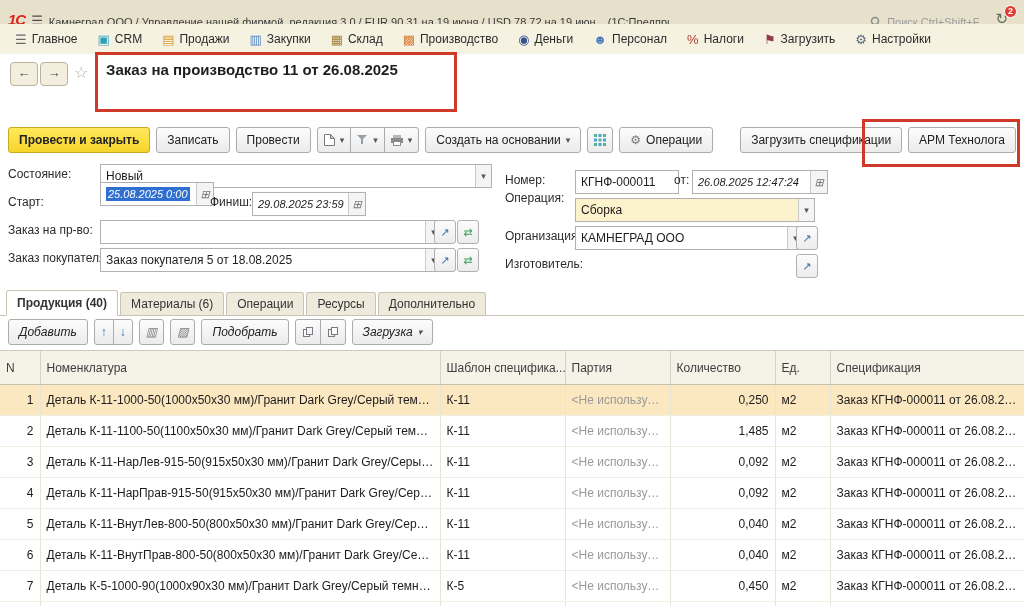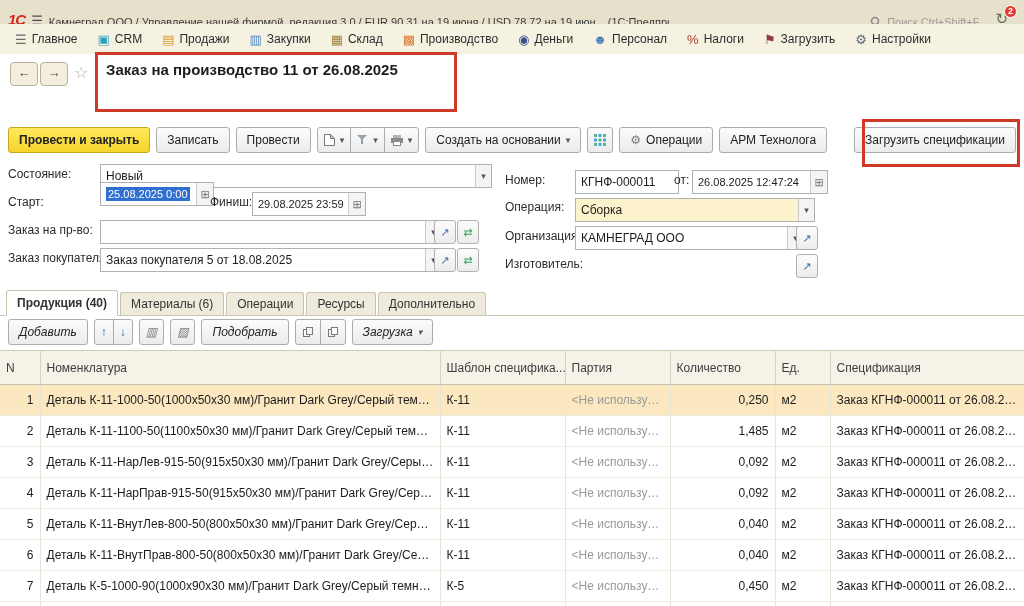--- a/index.html
+++ b/index.html
@@ -59,21 +59,21 @@
   .fld .flex{flex:1;}
   .fld-caret{width:15px;align-self:stretch;border-left:1px solid #c9c9c9;display:flex;align-items:center;
              justify-content:center;color:#555;font-size:9px;margin:0 -5px 0 4px;cursor:pointer;background:#f4f4f4;}
   .fld-cal{width:16px;align-self:stretch;border-left:1px solid #c9c9c9;display:flex;align-items:center;
            justify-content:center;color:#777;font-size:11px;margin:0 -5px 0 4px;cursor:pointer;background:#f4f4f4;}
   .sel{background:#2f6fd0;color:#fff;padding:1px 2px;}
   .mini-btn{position:absolute;width:20px;height:22px;border:1px solid #b1b1b1;border-radius:3px;
             background:linear-gradient(#fcfcfc,#ececec);display:flex;align-items:center;justify-content:center;
             font-size:11px;cursor:pointer;}
   .op-bg{background:#fcf2cc;}
-  .smalltxt{font-size:11px;}
+  .smalltxt{font-size:11px;font-style:italic;}
 
   
   .doc-tabs{position:absolute;top:288px;left:0;right:0;height:27px;border-bottom:1px solid #c9c4b2;
             padding-left:6px;display:flex;align-items:flex-end;gap:2px;background:#fff;}
   .tab{border:1px solid #c9c4b2;border-bottom:none;background:#efebdc;padding:4px 10px;
        border-radius:3px 3px 0 0;color:#333;cursor:pointer;white-space:nowrap;}
   .tab.active{background:#fff;font-weight:bold;padding:5px 10px;margin-bottom:-1px;border-bottom:1px solid #fff;}
 
   
   .tbl-toolbar{position:absolute;top:316px;left:0;right:0;height:32px;display:flex;align-items:center;
@@ -216,22 +216,22 @@
           <rect x="9" y="4.5" width="3" height="3" fill="#4aa3df"></rect>
         <rect x="0" y="9" width="3" height="3" fill="#56b68b"></rect>
           <rect x="4.5" y="9" width="3" height="3" fill="#4aa3df"></rect>
           <rect x="9" y="9" width="3" height="3" fill="#56b68b"></rect>
       </svg>
     </span>
     <span class="btn">
       <span style="color:#777">⚙</span>
       <span>Операции</span>
     </span>
+    <span class="btn push-right">Загрузить спецификации</span>
     <span class="btn">АРМ Технолога</span>
-    <span class="btn push-right">Загрузить спецификации</span>
   </div>
 
   <div class="form-area">
 
     <span class="fld-label" style="left:8px;top:9px">Состояние:</span>
     <div class="fld" style="left:100px;top:6px;width:380px">
       <span>Новый</span>
         <span class="flex"></span>
       <span class="fld-caret">▾</span>
     </div>
@@ -271,21 +271,21 @@
     <div class="fld" style="left:575px;top:12px;width:92px">
       <span>КГНФ-000011</span>
     </div>
     <span class="fld-label" style="left:674px;top:15px">от:</span>
     <div class="fld smalltxt" style="left:692px;top:12px;width:124px">
       <span>26.08.2025 12:47:24</span>
         <span class="flex"></span>
       <span class="fld-cal">⊞</span>
     </div>
 
-    <span class="fld-label" style="left:505px;top:42px">Операция:</span>
+    <span class="fld-label" style="left:505px;top:33px">Операция:</span>
     <div class="fld op-bg" style="left:575px;top:40px;width:228px">
       <span>Сборка</span>
         <span class="flex"></span>
       <span class="fld-caret">▾</span>
     </div>
 
     <span class="fld-label" style="left:505px;top:71px">Организация:</span>
     <div class="fld" style="left:575px;top:68px;width:217px">
       <span>КАМНЕГРАД ООО</span>
         <span class="flex"></span>

